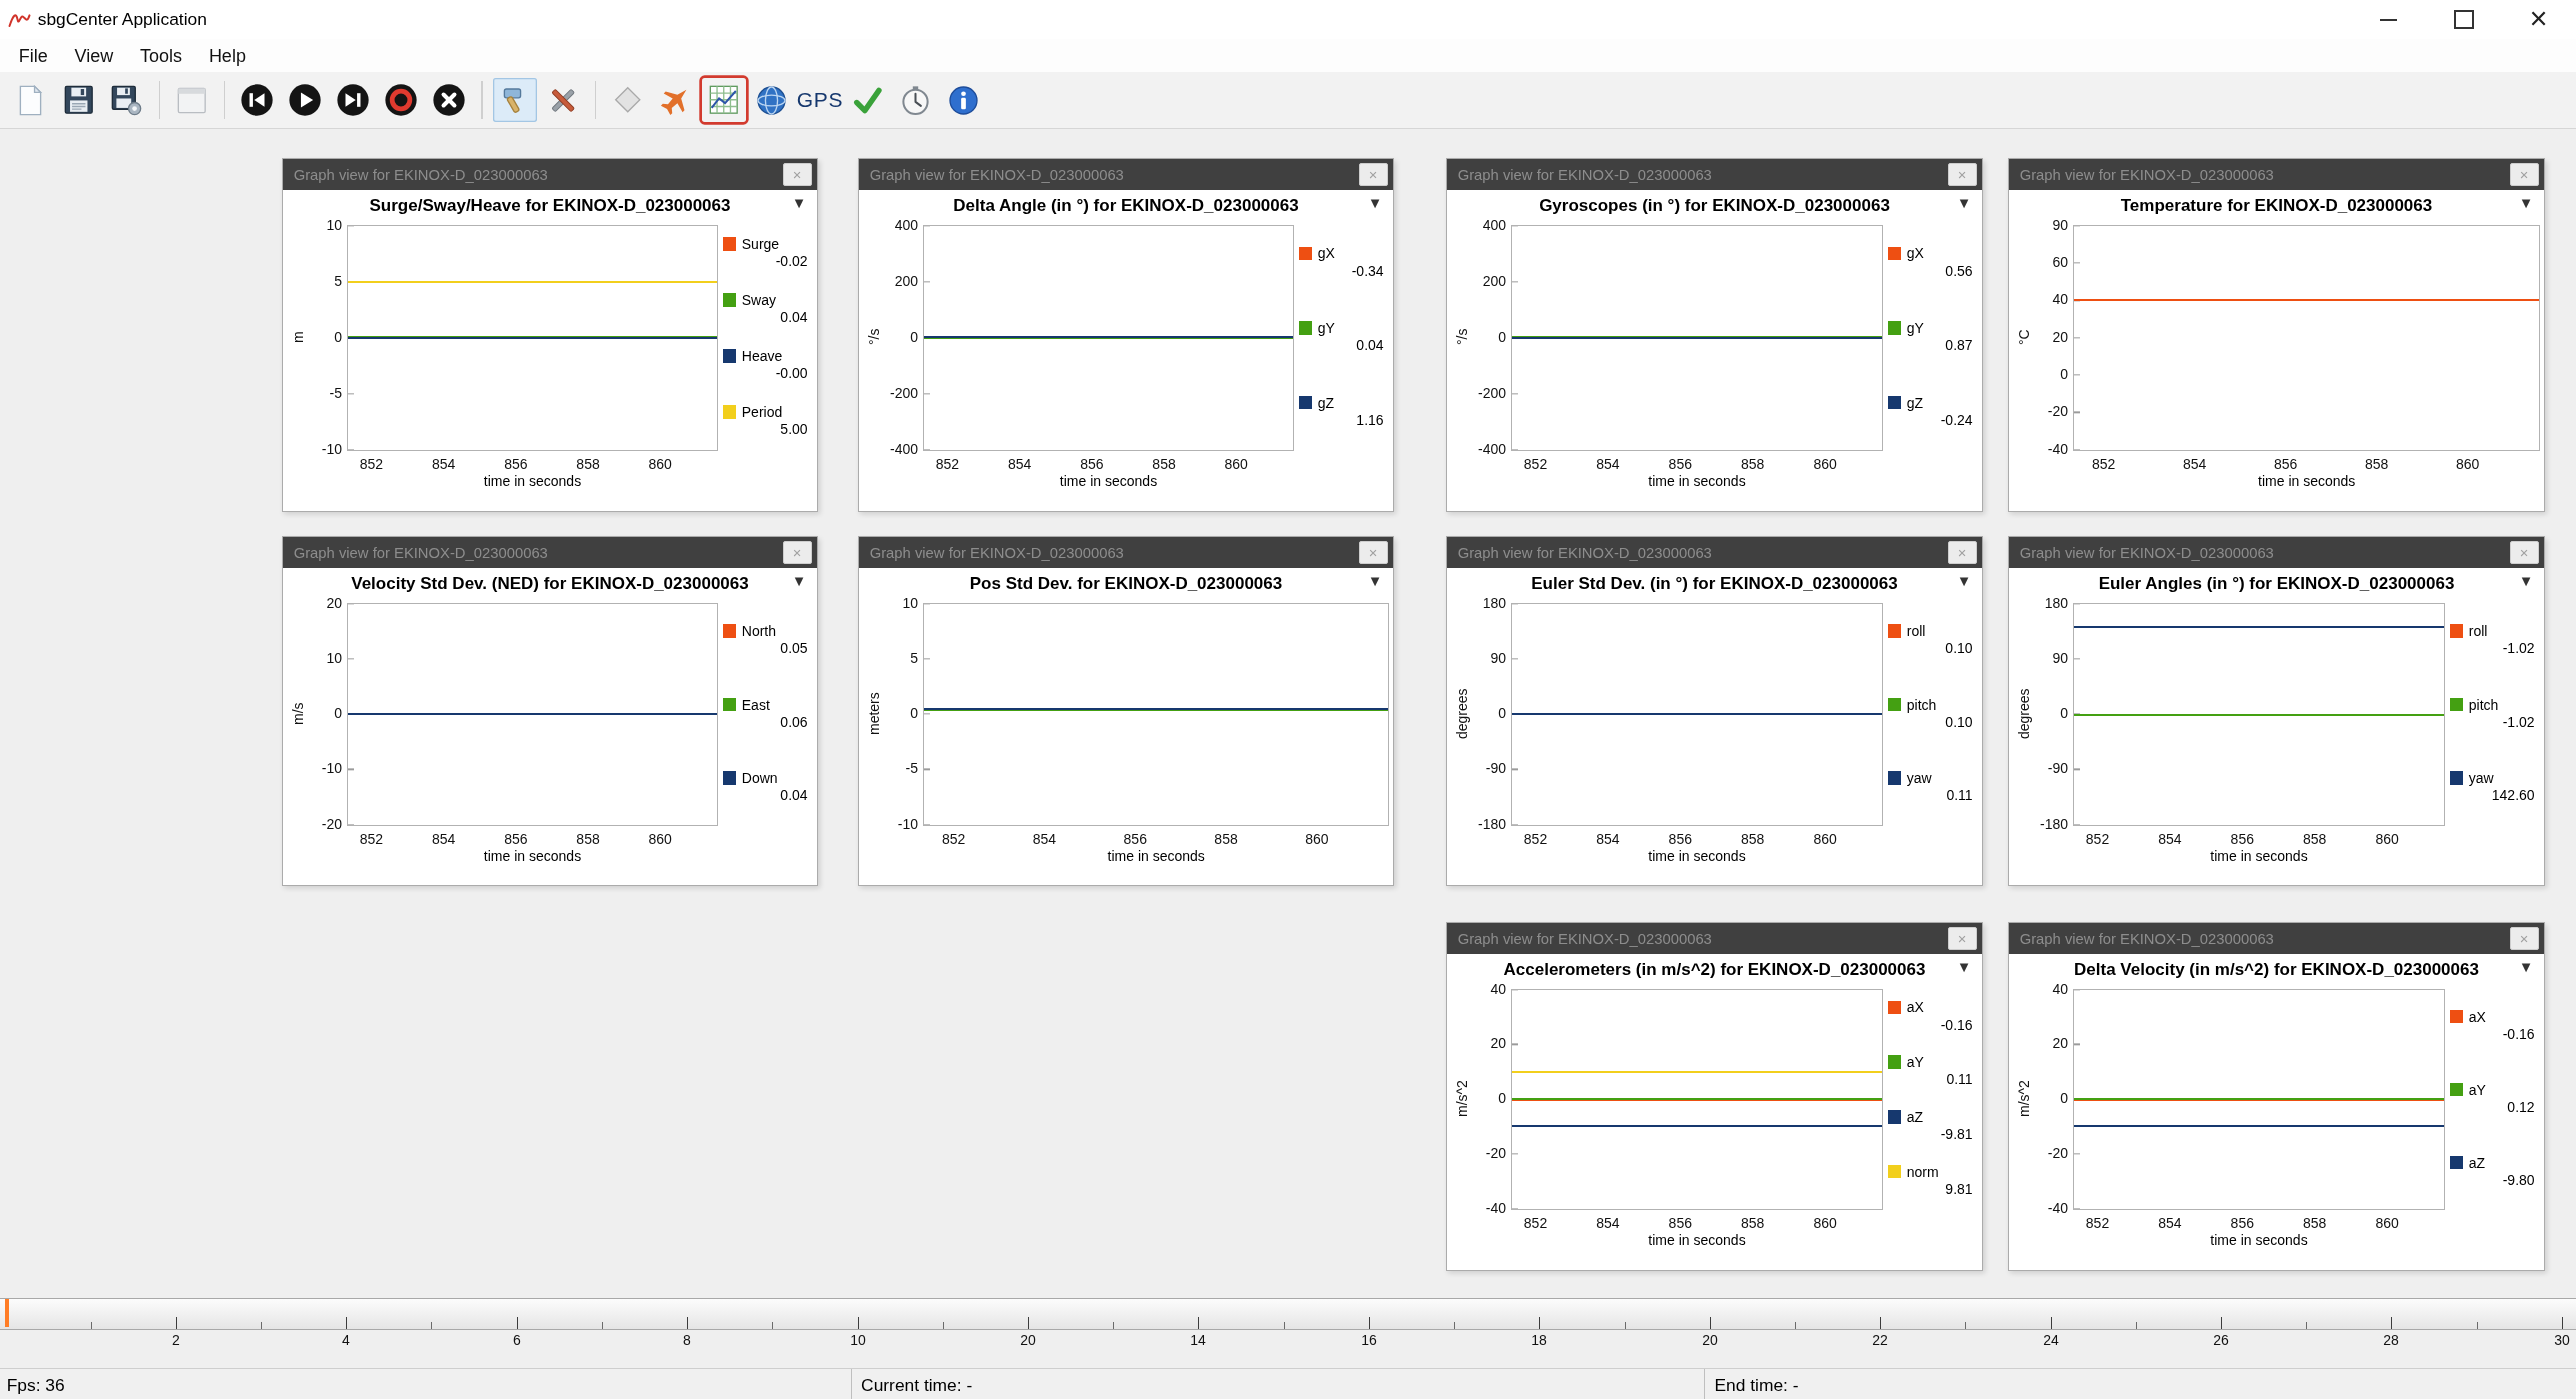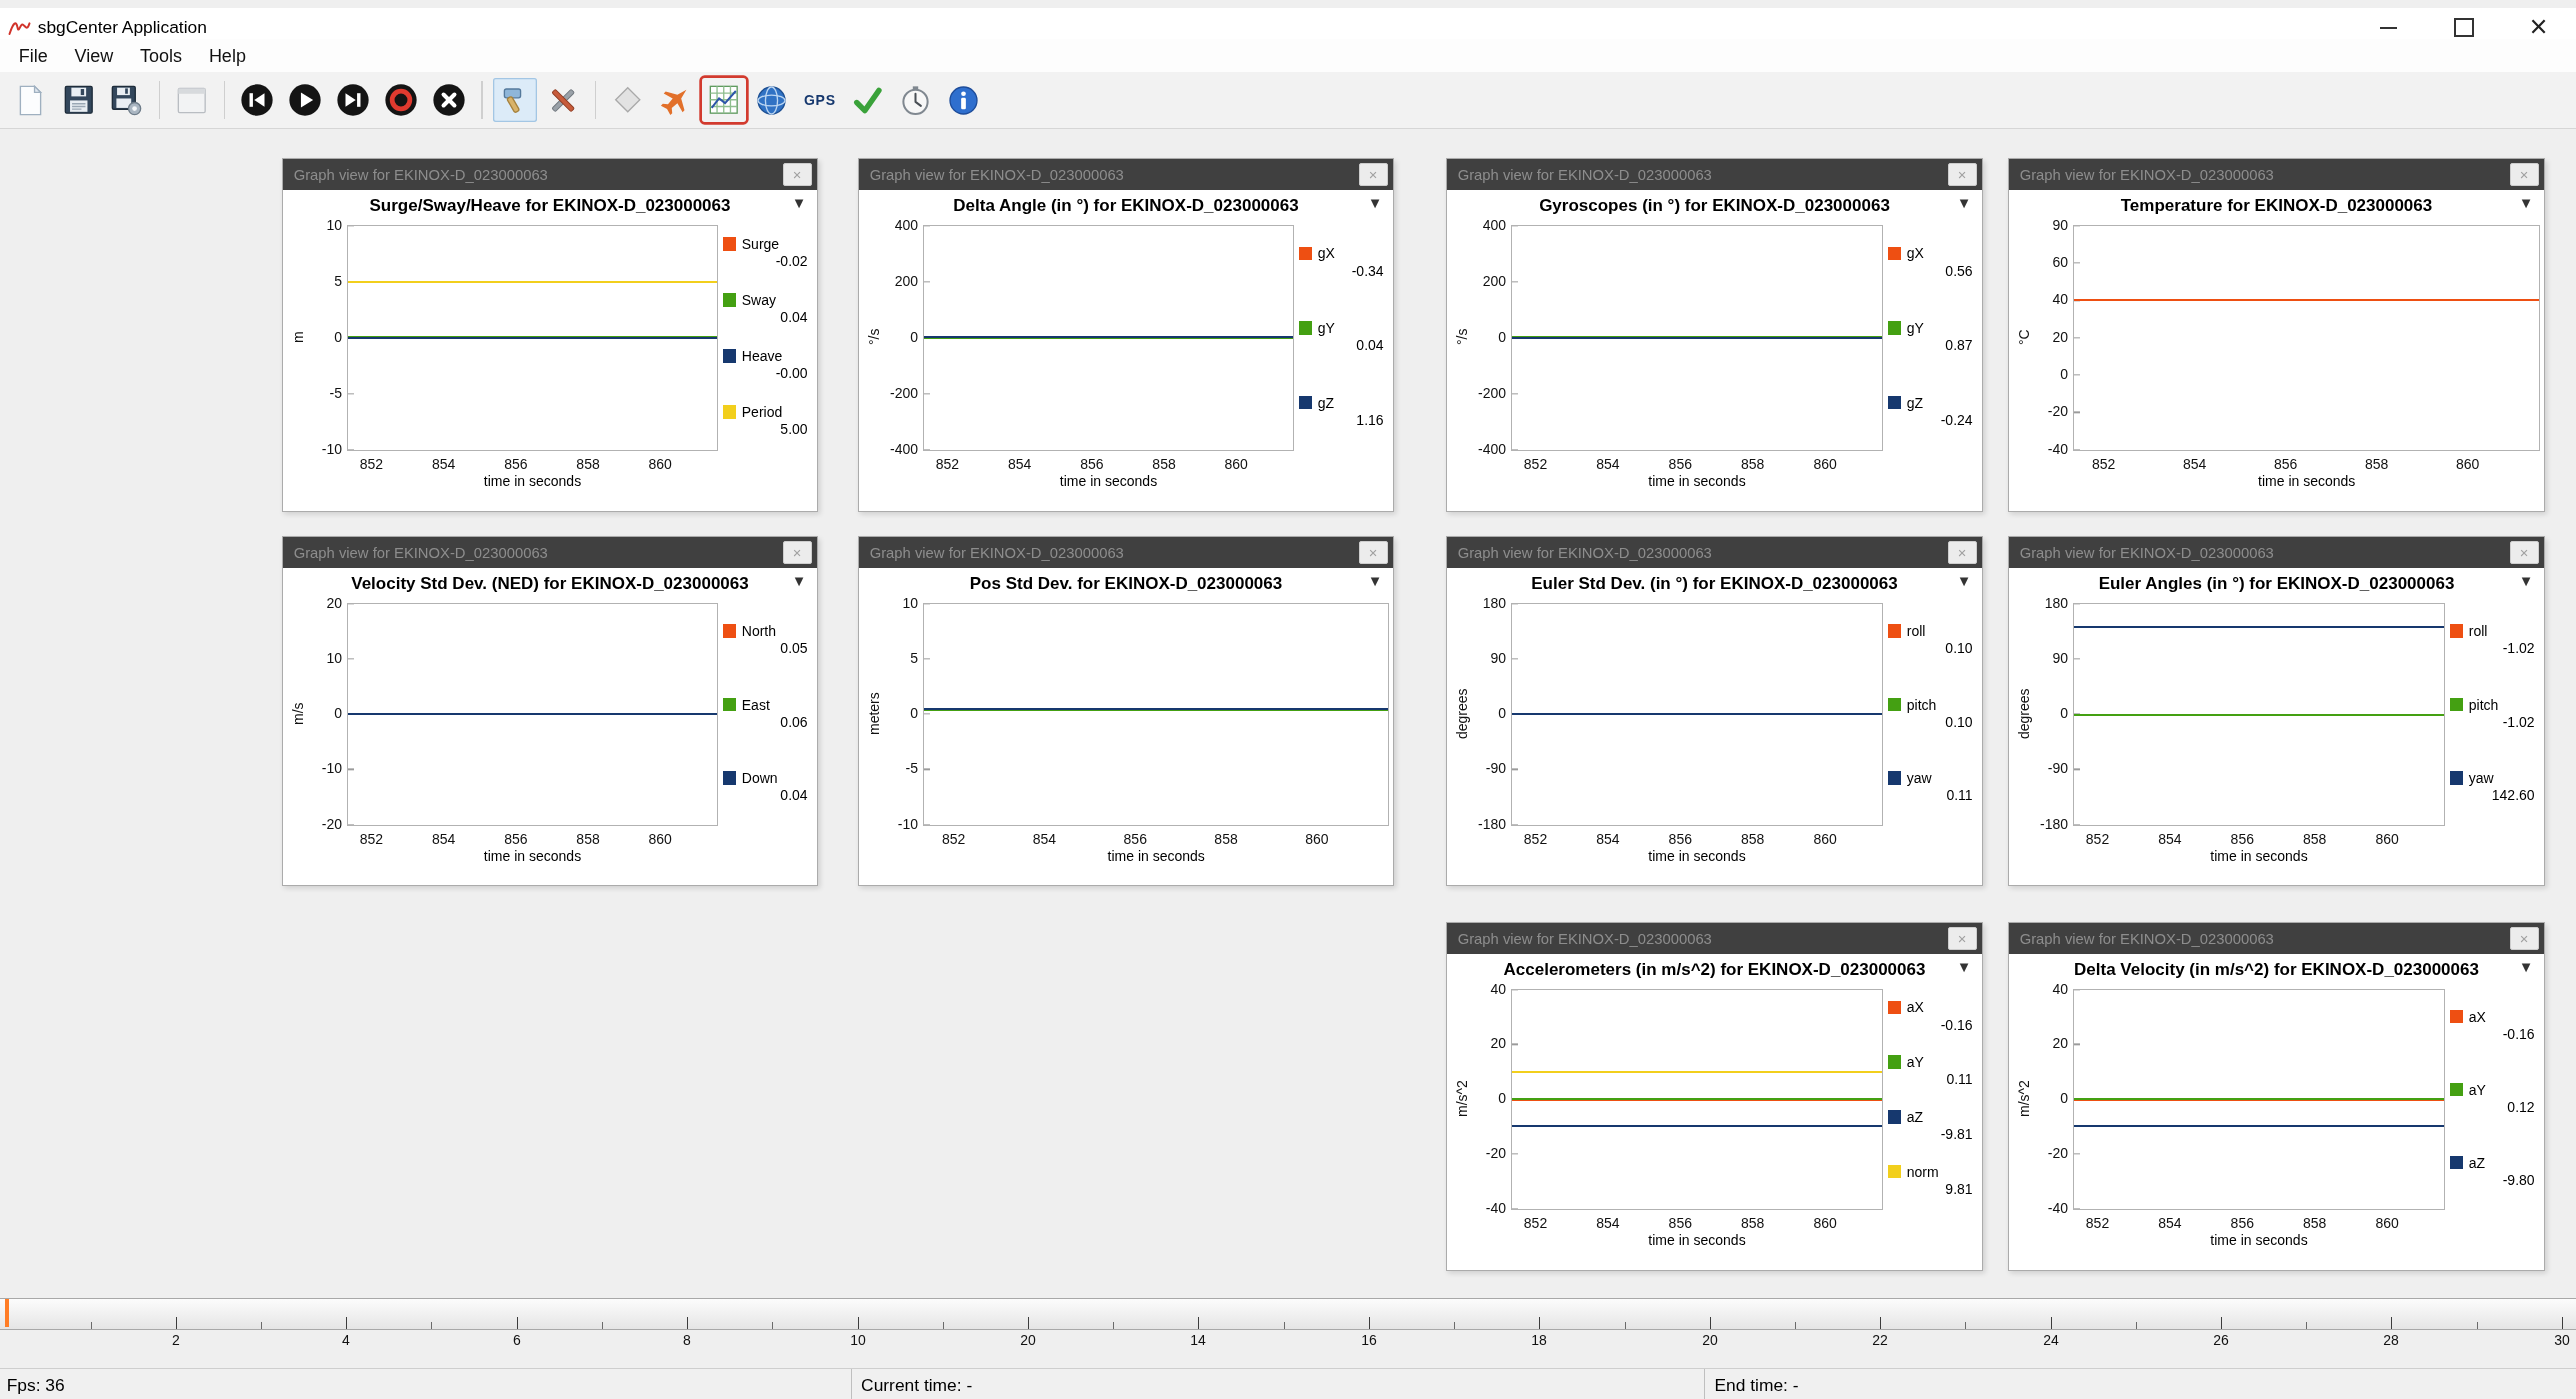--- a/index.html
+++ b/index.html
@@ -1,38 +1,38 @@
 <!DOCTYPE html>
 <html style="font-size:10.7px"><head>
 <meta charset="utf-8">
 <style>
   html,body { margin:0; padding:0; }
   body {
     width:2576px; height:1400px; position:relative; overflow:hidden;
     background:#efefef; font-family:"Liberation Sans", sans-serif; color:#000;
   }
   
-  .titlebar { position:absolute; top:8px; left:0; right:0; height:39px; background:#ffffff; display:flex; align-items:center;justify-content:center; }
+  .titlebar { position:absolute; top:0; left:0; right:0; height:39px; background:#ffffff; display:flex; align-items:center;justify-content:center; }
   .app-icon { margin:0 6.7px 0 8px; display:flex; }
   .app-title { font-size:17.4px; color:#000; }
   .win-btns { margin-left:auto; display:flex; height:100%; }
   .win-btn { width:75px; height:100%; display:flex; align-items:center; justify-content:center; }
   .glyph-min { width:17.4px; height:2px; background:#333; }
   .glyph-max { width:16px; height:14.8px; border:2px solid #333; }
   .glyph-close { font-size:31px; line-height:0.8; color:#222; font-weight:300; }
   
   .menubar { position:absolute; top:39px; left:0; right:0; height:34px; background:#fdfdfd; display:flex; align-items:center; padding-left:5.4px; border-bottom:0.7px solid #e4e4e4; }
   .menu-item { font-size:18px; padding:0 13.4px; color:#111; }
   
   .toolbar { position:absolute; top:72px; left:0; right:0; height:56px; background:#f2f2f2; border-bottom:0.7px solid #d6d6d6; display:flex; align-items:center; padding-left:6.7px; }
   .tb-btn { width:44px; height:44px; display:flex; align-items:center; justify-content:center; margin:0 2px; border-radius:2.7px; }
   .tb-btn.active { background:#dcebf8; box-shadow:inset 0 0 0 1.3px #a3c6e4; }
   .tb-btn.highlight { box-shadow:0 0 0 2.7px #d23a2e; }
   .tb-sep { width:1.3px; height:38px; background:#cfcfcf; margin:0 8px; }
-  .gps-txt { font-size:14px; font-weight:bold; color:#16386e; letter-spacing:0.7px; }
+  .gps-txt { font-size:21px; font-weight:normal; color:#16386e; letter-spacing:0.7px; }
   
   .workspace { position:absolute; top:129px; left:0; right:0; height:1169px; background:#efefef; }
   .panel { position:absolute; background:#ffffff; border:0.7px solid #ababab; box-shadow:2px 2.7px 5.4px rgba(0,0,0,0.14); }
   .p-head { height:31px; display:flex; align-items:center; background:#404040; }
   .p-head-t { font-size:14.8px; color:#8d8d8d; padding-left:10.7px; flex:1; white-space:nowrap; overflow:hidden; }
   .p-close { width:27px; height:21.5px; margin-right:5.4px; background:#ececec; border:0.7px solid #cdcdcd; border-radius:2px; color:#a0a0a0; font-size:14.8px; display:flex; align-items:center; justify-content:center; flex:0 0 auto; }
   .c-titlerow { position:relative; height:32px; display:flex; align-items:center; justify-content:center; }
   .c-title { font-size:17px; font-weight:bold; white-space:nowrap; }
   .c-dd { position:absolute; right:10.7px; top:5.4px; font-size:14.8px; color:#333; }
   .c-body { display:flex; align-items:flex-start; padding:2.7px 4px 0 5.4px; }

